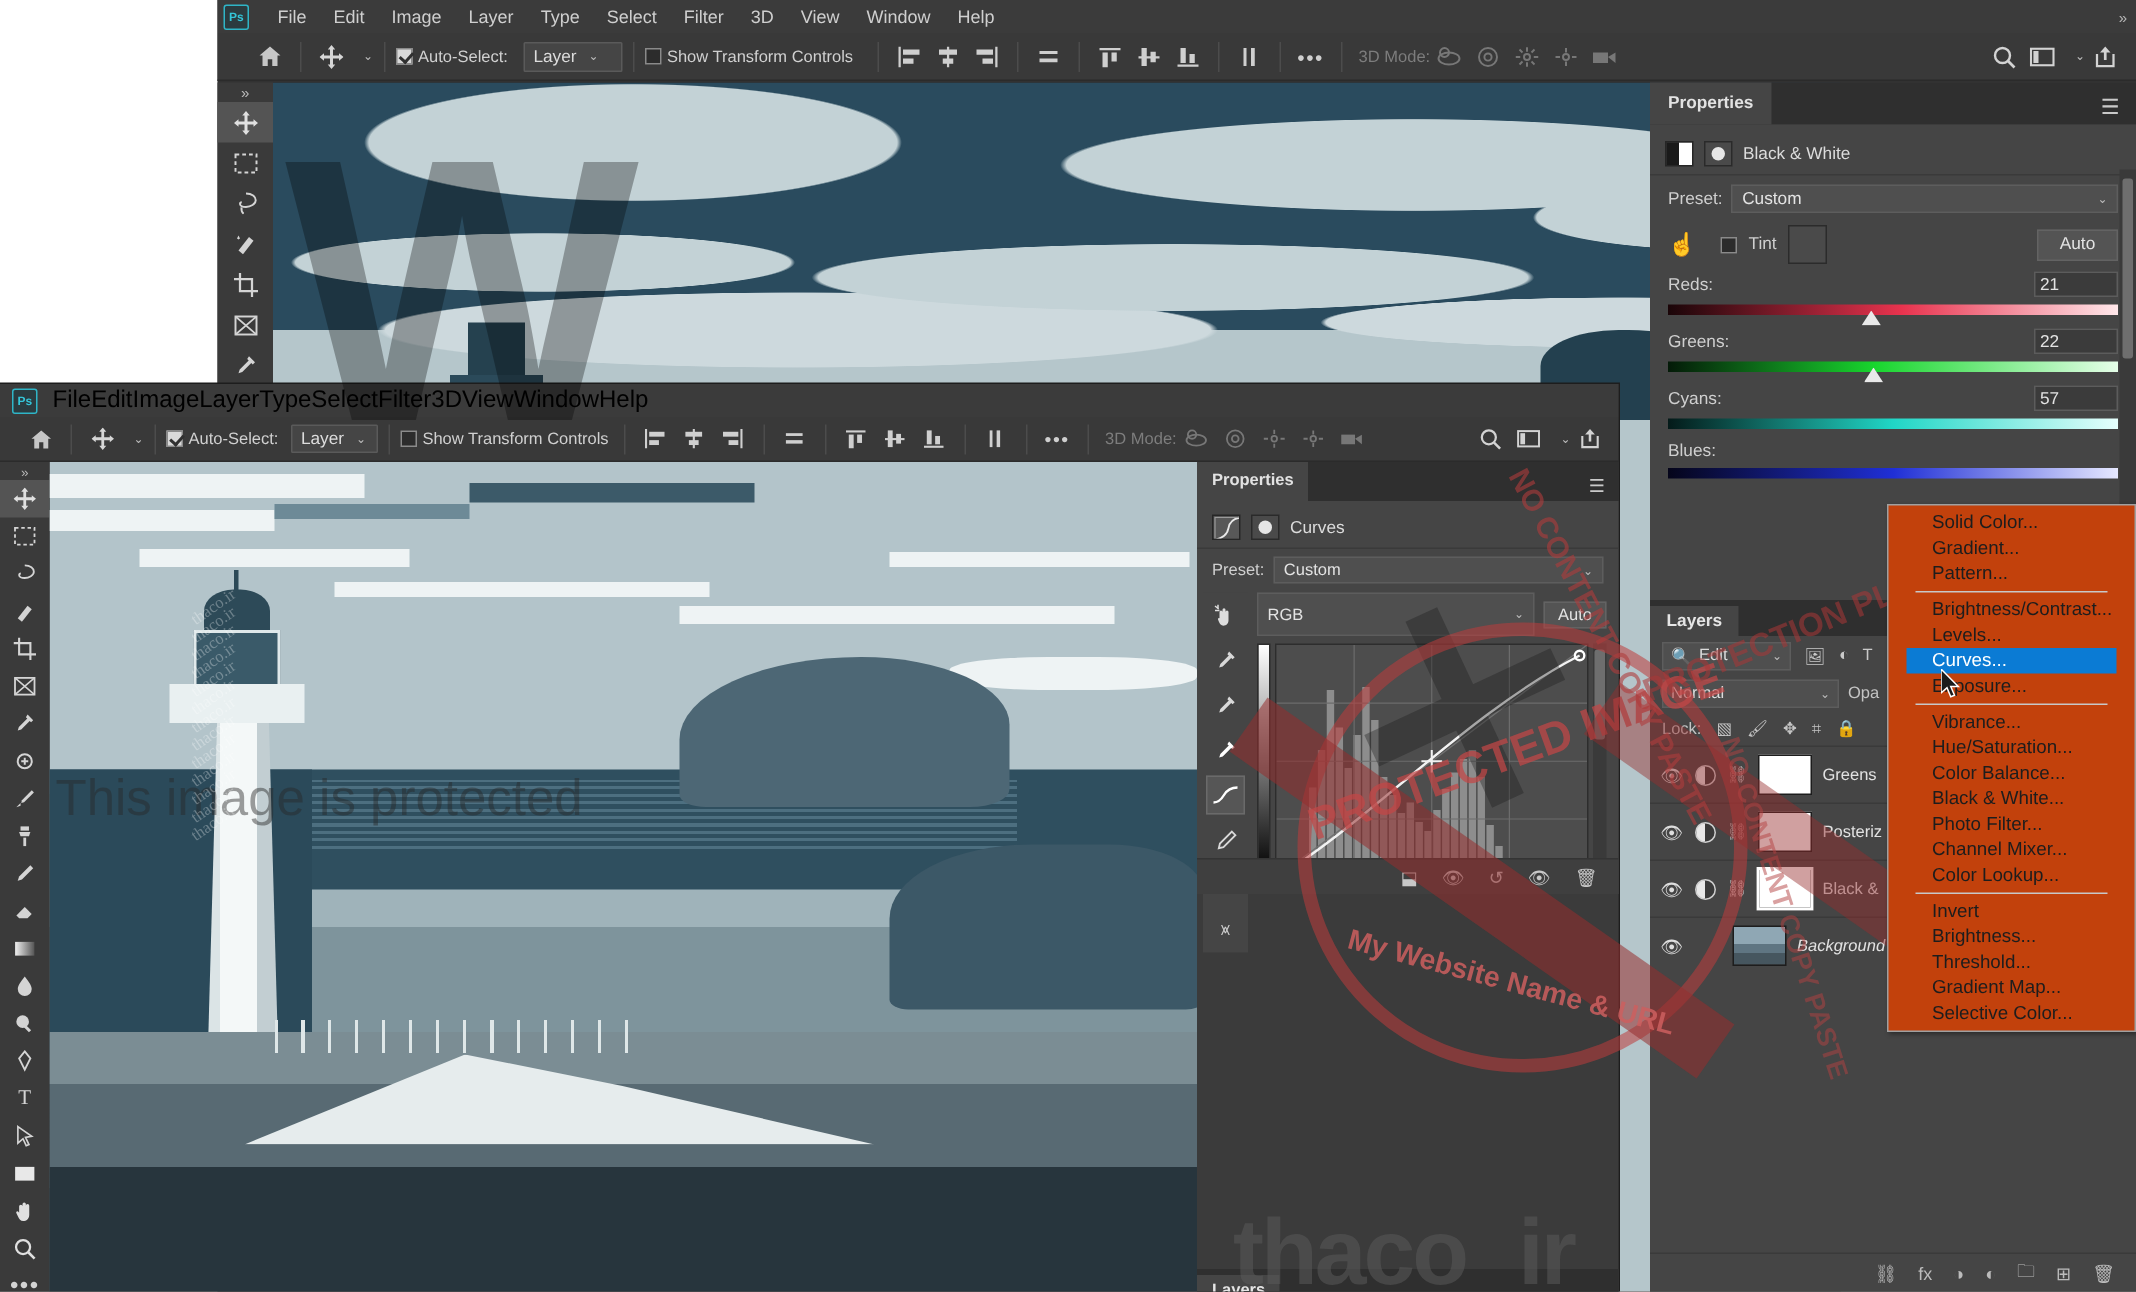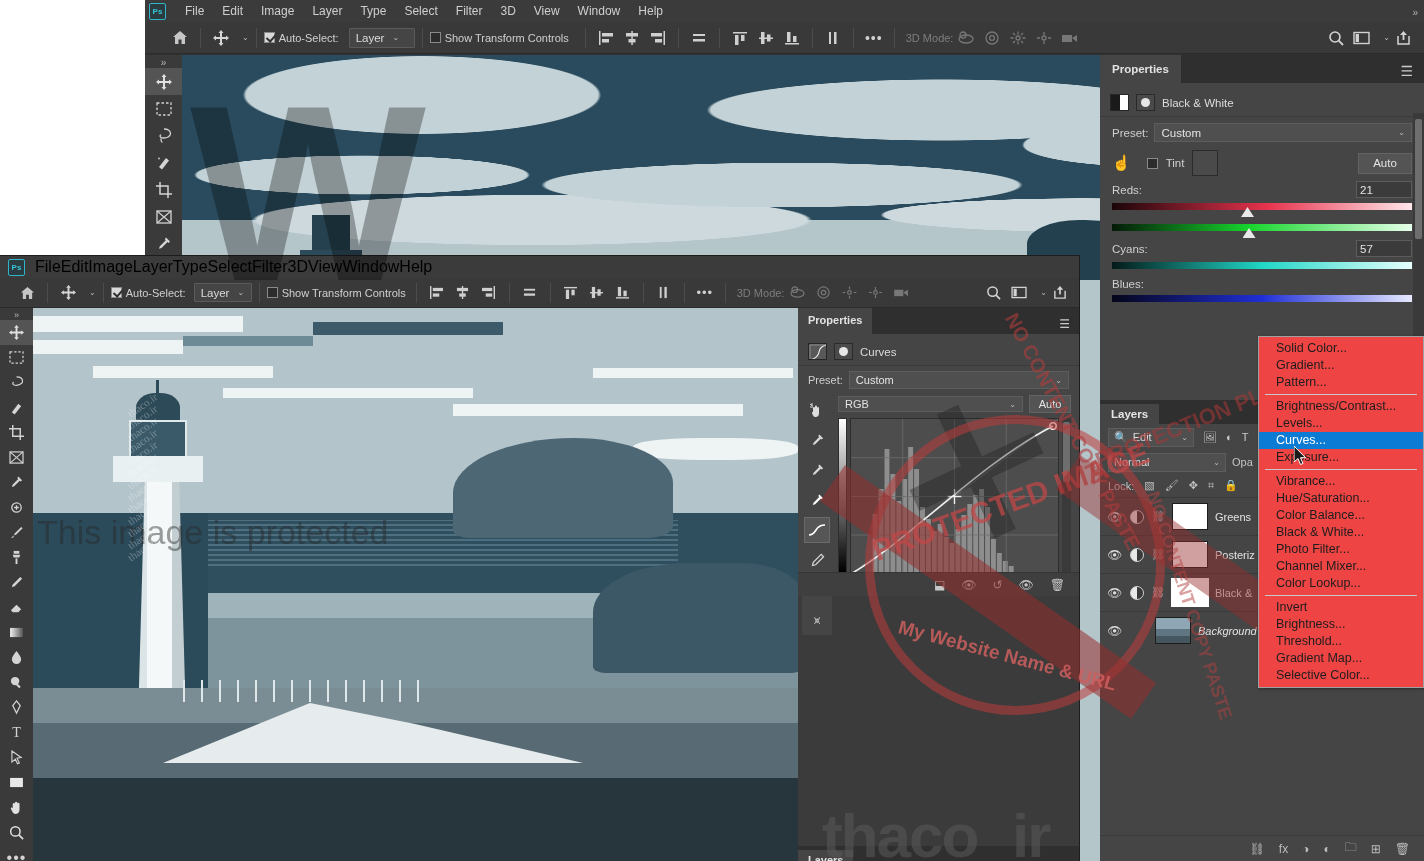--- a/index.html
+++ b/index.html
@@ -142,22 +142,22 @@
   .stamp { position:absolute; pointer-events:none; }
   .stamp-ring { position:absolute; border-radius:50%; border:9px solid rgba(190,60,60,0.55); }
   .stamp-txt { position:absolute; color:rgba(196,70,70,0.72); font-weight:bold;
      font-family:"Liberation Sans",sans-serif; white-space:nowrap; }
   .diag-band { position:absolute; background:rgba(150,45,45,0.55); transform:rotate(35deg);
      transform-origin:left top; }
   .dark-chev { position:absolute; color:rgba(25,25,25,0.35); font-size:180px; font-weight:bold;
      font-family:"Liberation Sans",sans-serif; }
 
   
-  .ctxmenu { position:absolute; left:1258px; top:336px; width:166px; background:#ef4444;
-    border:1px solid #a0a0a0; box-shadow:1px 1px 3px rgba(0,0,0,0.4); padding:3px 0; z-index:60; }
+  .ctxmenu { position:absolute; left:1258px; top:336px; width:166px; background:#c2410c;
+    border:1px solid #a0a0a0; box-shadow:1px 1px 3px rgba(0,0,0,0.4); padding:3px 12px; z-index:60; }
   .ctxitem { height:17px; line-height:17px; padding-left:17px; color:#1d1d1d; font-size:12.5px;
     font-family:"Liberation Sans",sans-serif; white-space:nowrap; }
   .ctxitem.hl { background:#0b7bd4; color:#ffffff; }
   .ctxsep { height:1px; background:#c8c8c8; margin:3px 6px; }
 
   .cursor-arrow { position:absolute; width:0;height:0; z-index:70; }
 
   .scroll-v { position:absolute; right:0; top:0; width:11px; background:#3a3a3a; }
   .scroll-thumb { position:absolute; background:#6e6e6e; border-radius:2px; width:7px; left:2px; }
 </style>
@@ -508,20 +508,24 @@
             <span class="sl-val">21</span>
           </div>
           <div class="sl-track">
             <div class="sl-bar" style="background:linear-gradient(90deg,#1a0508,#e8334e 52%,#ffe7ea);"></div>
             <div class="sl-knob" style="left:43%;"></div>
           </div>
         </div>
 
 
         <div class="slider-block" style="padding-top:9px;">
+          <div class="sl-top">
+            <span class="sl-name">Greens:</span>
+            <span class="sl-val">22</span>
+          </div>
           <div class="sl-track">
             <div class="sl-bar" style="background:linear-gradient(90deg,#041a08,#18d62e 46%,#e6ffe9);"></div>
             <div class="sl-knob" style="left:43.5%;"></div>
           </div>
         </div>
 
         <div class="slider-block" style="padding-top:9px;">
           <div class="sl-top">
             <span class="sl-name">Cyans:</span>
             <span class="sl-val">57</span>
@@ -995,21 +999,21 @@
               <svg width="16" height="14" viewBox="0 0 16 14">
                   <path d="M1 10 L14 3" stroke="#d8d8d8" stroke-width="1.3"></path>
                   <path d="M4 2l3 3M4 5l3-3" stroke="#d8d8d8" stroke-width="1.2"></path>
                 </svg>
               </div>
             <div class="ct-ic" style="font-size:11px;">⩙</div>
           </div>
 
           <div style="flex:1;">
             <div style="display:flex;gap:6px;align-items:center;margin-bottom:5px;">
-              <div class="preset-combo" style="font-size:11px;height:16px;flex:1;">
+              <div class="preset-combo" style="font-size:11px;height:29px;flex:1;">
                 <span>RGB</span>
                 <span class="caret">⌄</span>
               </div>
               <div class="btn-auto" style="width:42px;height:18px;font-size:11px;margin-left:0;">Auto</div>
             </div>
             <div style="display:flex;gap:3px;">
               <div style="width:9px;height:155px;background:linear-gradient(#fff,#000);border:1px solid #2d2d2d;"></div>
               <div class="curve-grid" style="flex:1;height:157px;">
                 <svg width="100%" height="100%" viewBox="0 0 210 155" preserveAspectRatio="none" style="display:block;">
                   <rect width="210" height="155" fill="#4d4d4d"></rect>

